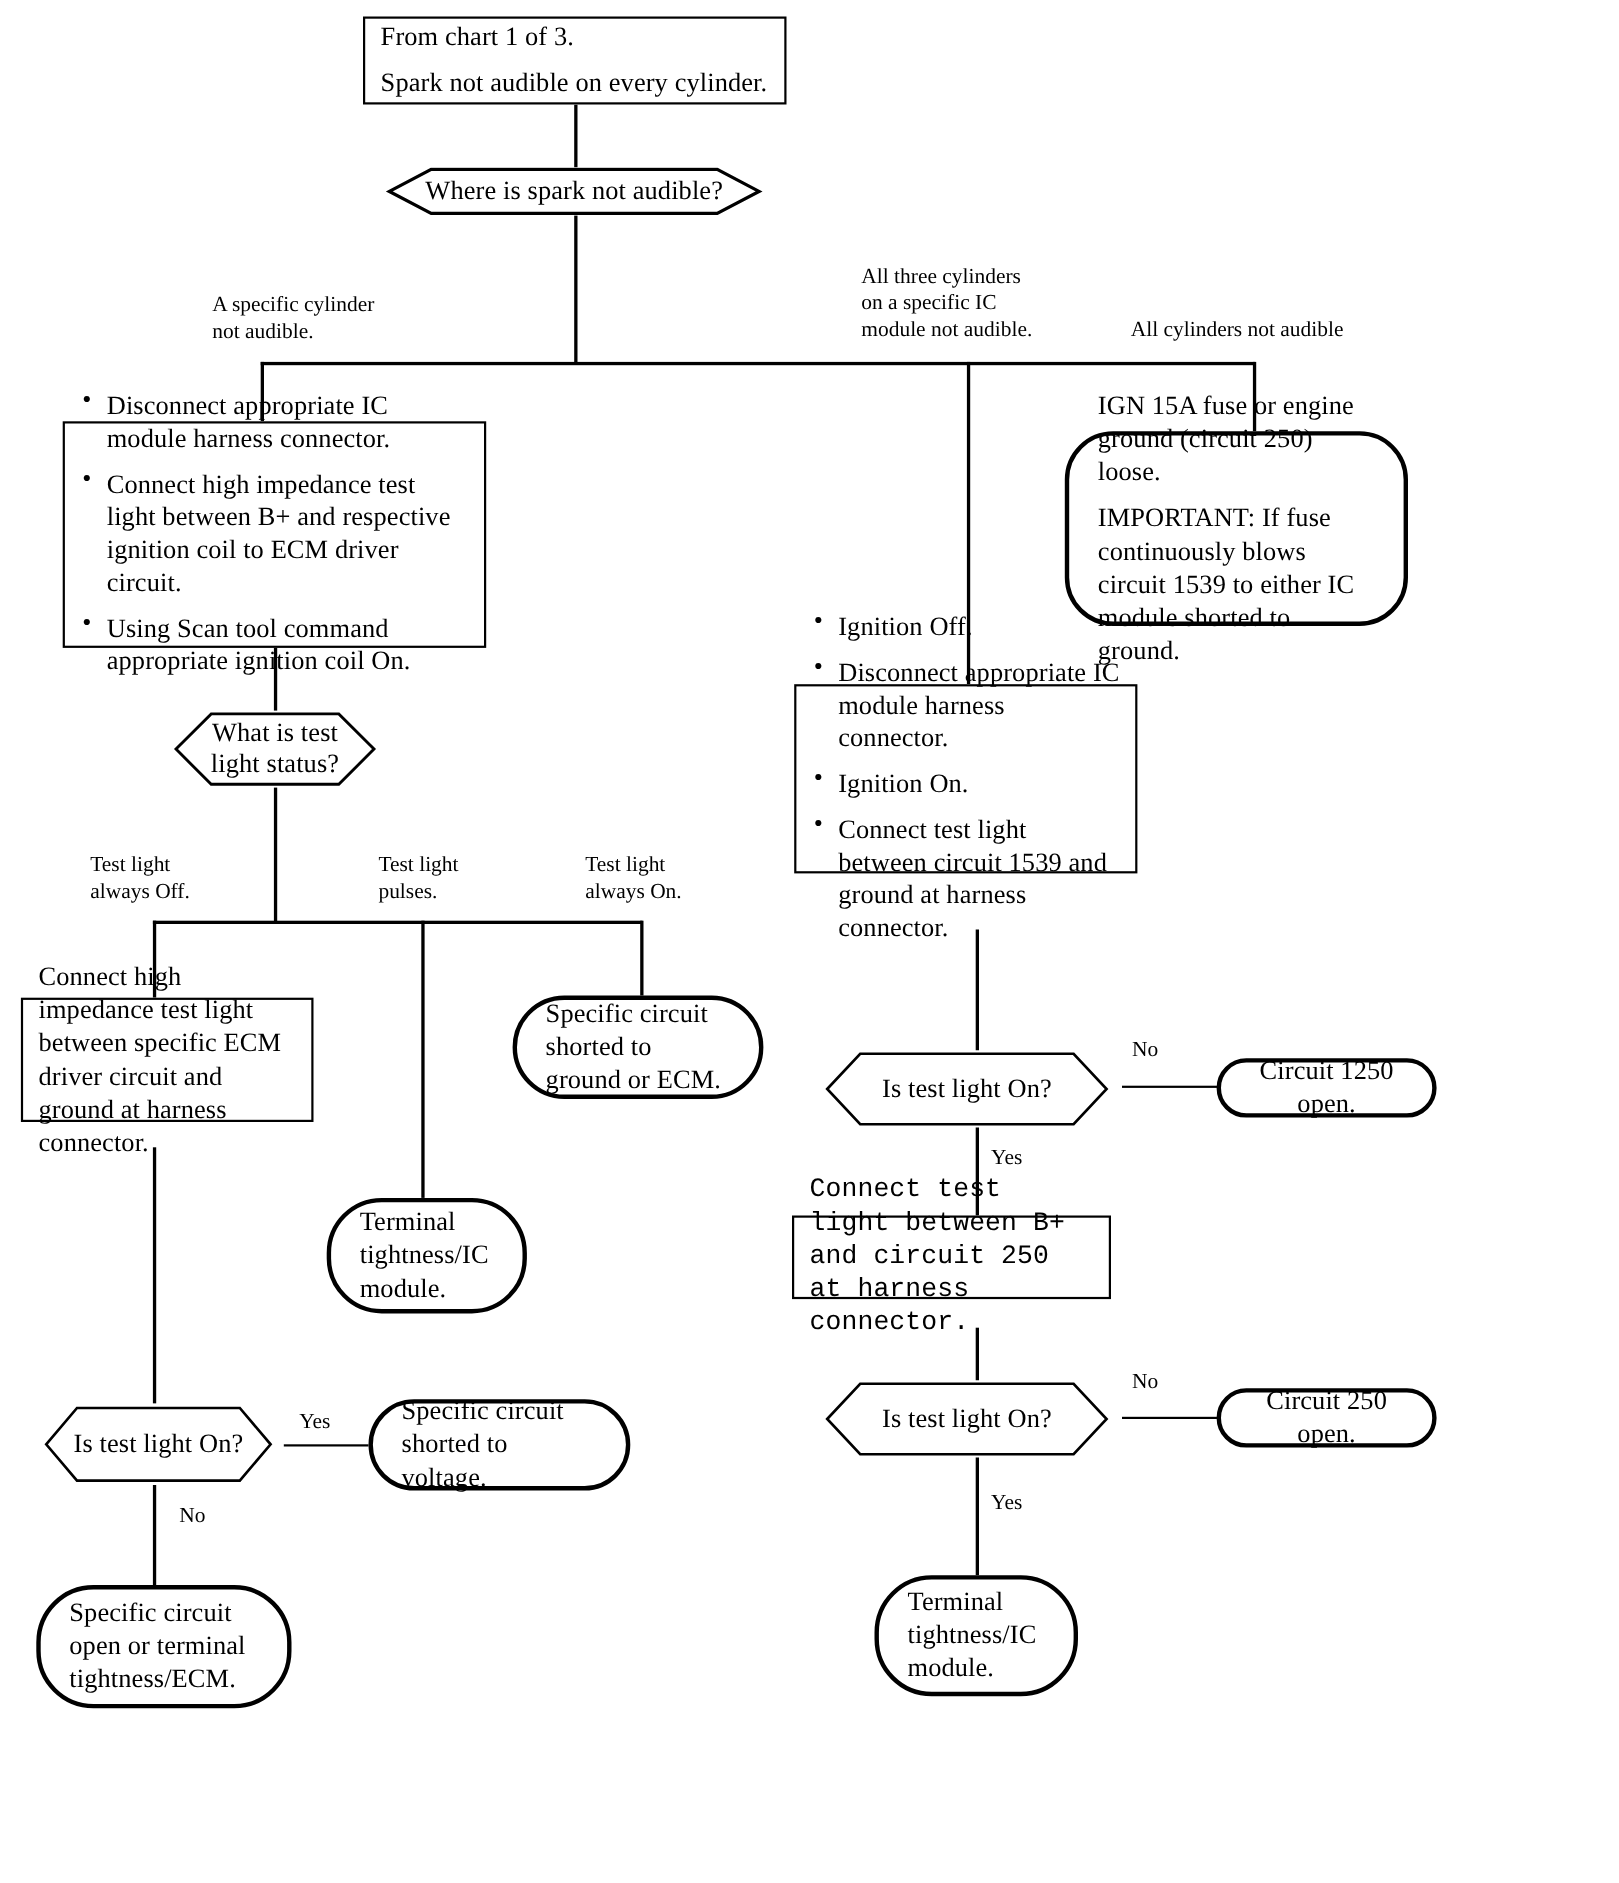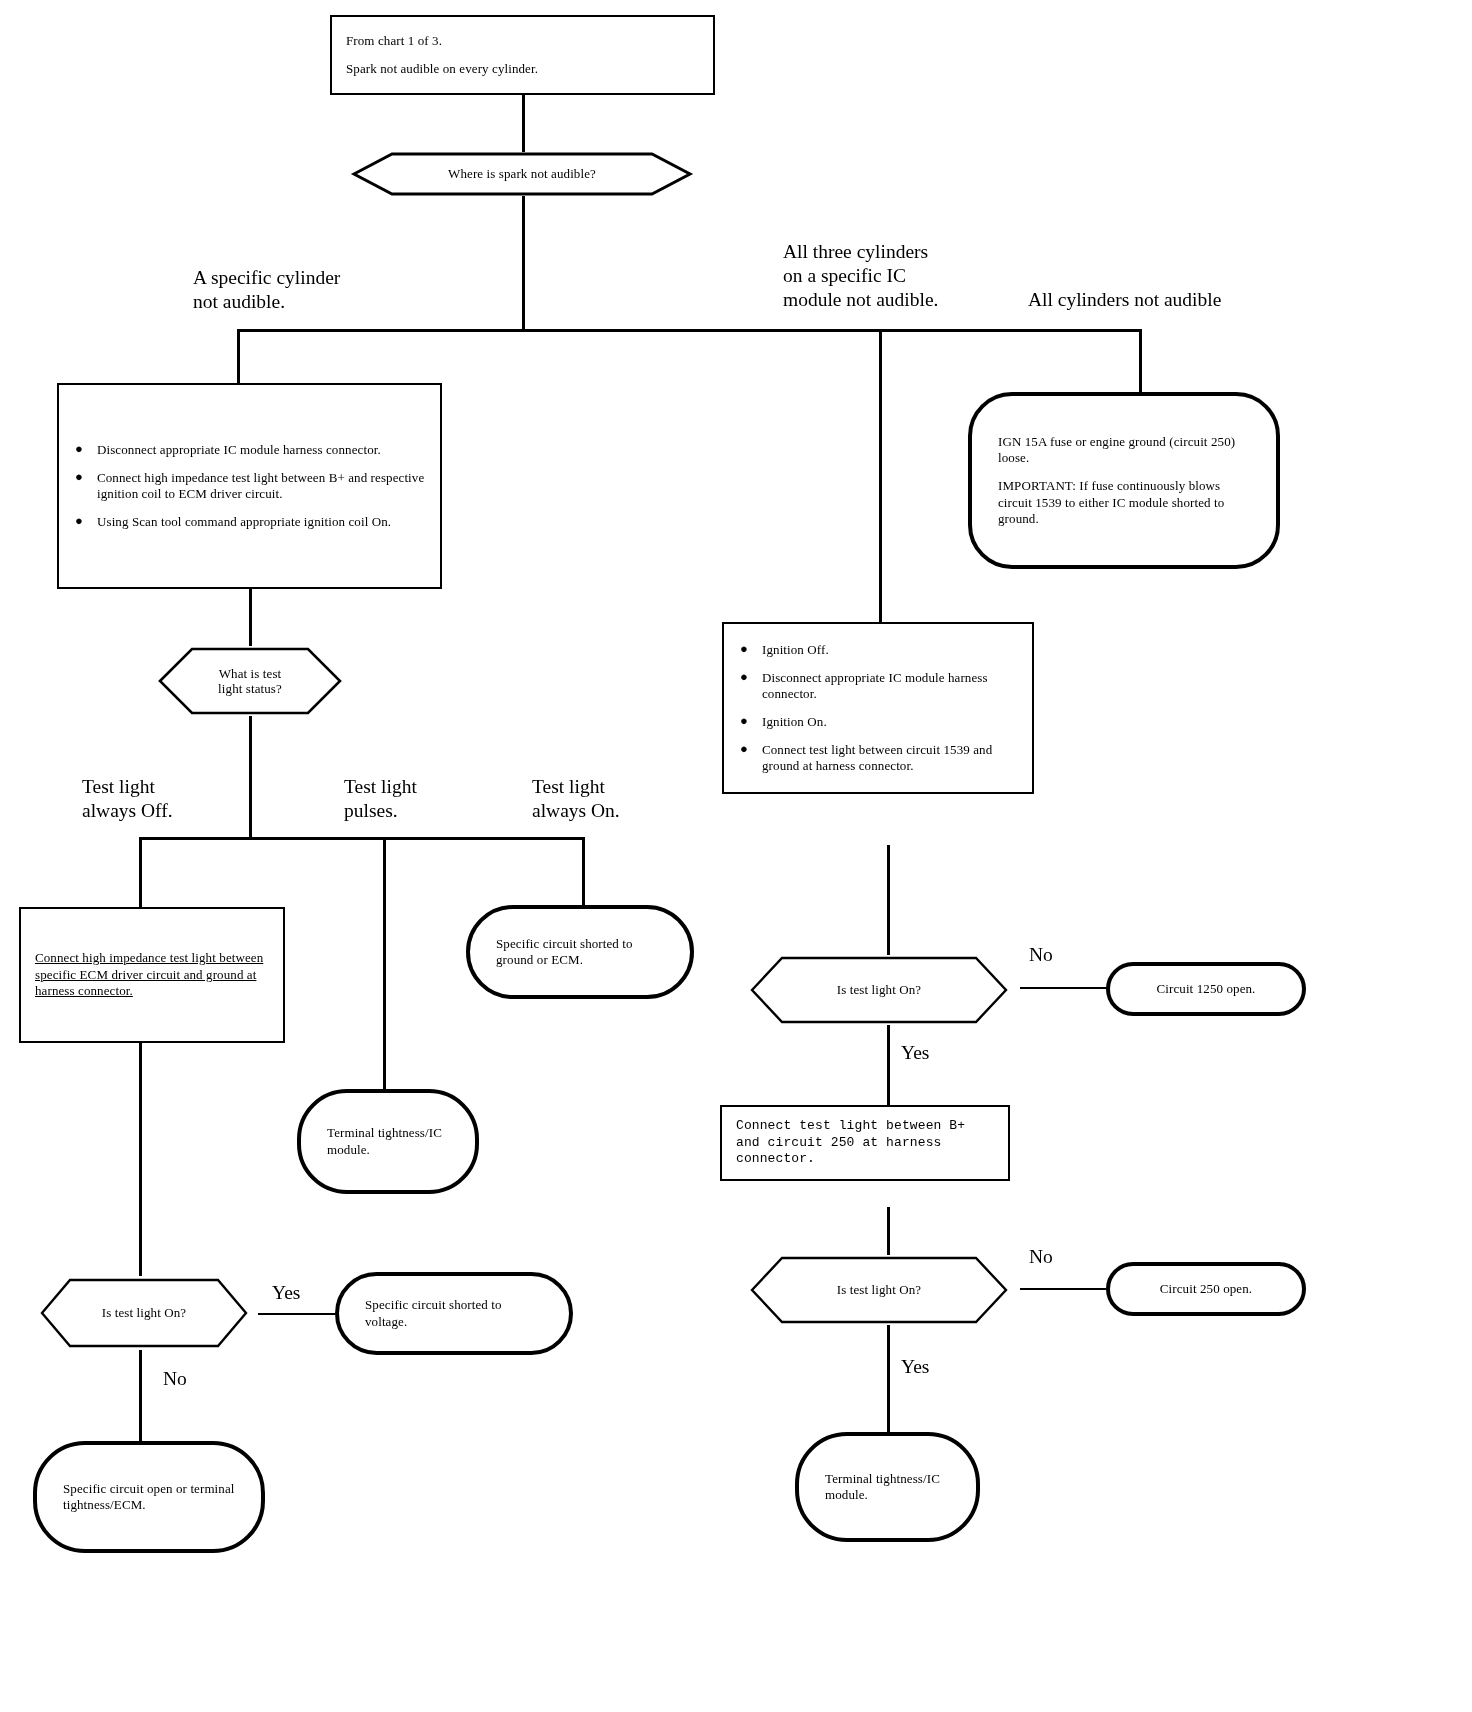--- a/index.html
+++ b/index.html
@@ -52,21 +52,21 @@
     z-index: -1;
   }
   .hex .hextext {
     position: relative;
     z-index: 2;
     width: 100%;
     text-align: center;
     line-height: 1.18;
   }
   .txt {
-    font-size: 13px;
+    font-size: 24px;
     line-height: 1.26;
     letter-spacing: 0.1px;
   }
   .para { margin: 0 0 12px 0; }
   .para:last-child { margin-bottom: 0; }
   ul.bullets {
     margin: 0;
     padding: 0;
     list-style: none;
   }
@@ -200,21 +200,21 @@
 light status?</div>
   </div>
 
   <div class="lbl" style="left:82px; top:775px; width:160px;">Test light
 always Off.</div>
   <div class="lbl" style="left:344px; top:775px; width:150px;">Test light
 pulses.</div>
   <div class="lbl" style="left:532px; top:775px; width:160px;">Test light
 always On.</div>
 
-  <div class="node box" style="left:19px; top:907px; width:266px; height:136px;text-decoration:underline;">
+  <div class="node box" style="left:19px; top:907px; width:266px; height:113px;">
     <div class="txt">Connect high impedance test light between specific ECM driver circuit and ground at harness connector.</div>
   </div>
 
   <div class="node term" style="left:466px; top:905px; width:228px; height:94px; border-radius:47px;">
     <div class="txt">Specific circuit shorted to ground or ECM.</div>
   </div>
 
   <div class="node term" style="left:297px; top:1089px; width:182px; height:105px; border-radius:50px;">
     <div class="txt">Terminal tightness/IC module.</div>
   </div>

